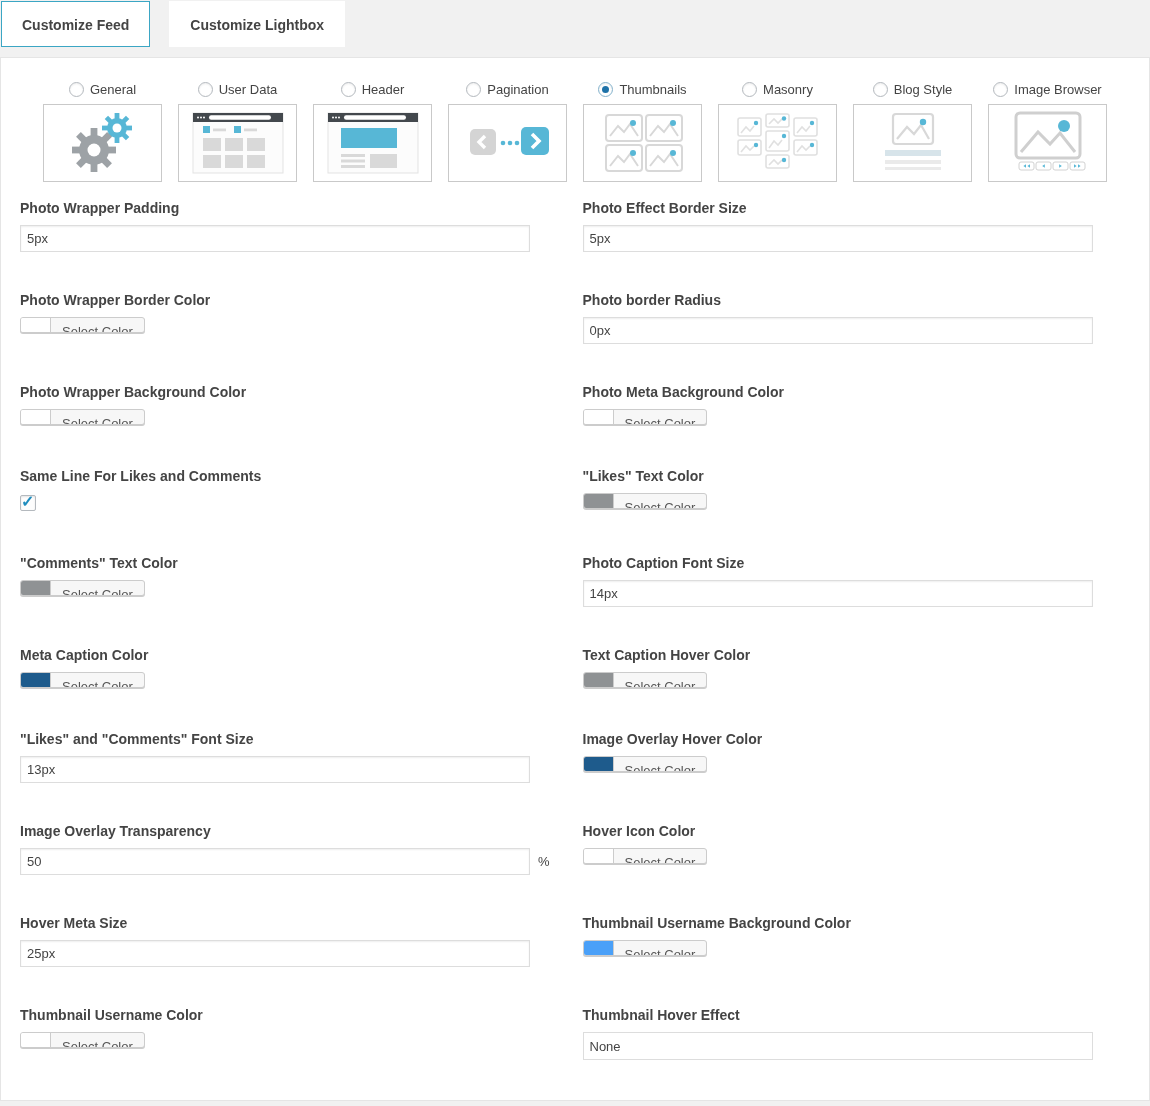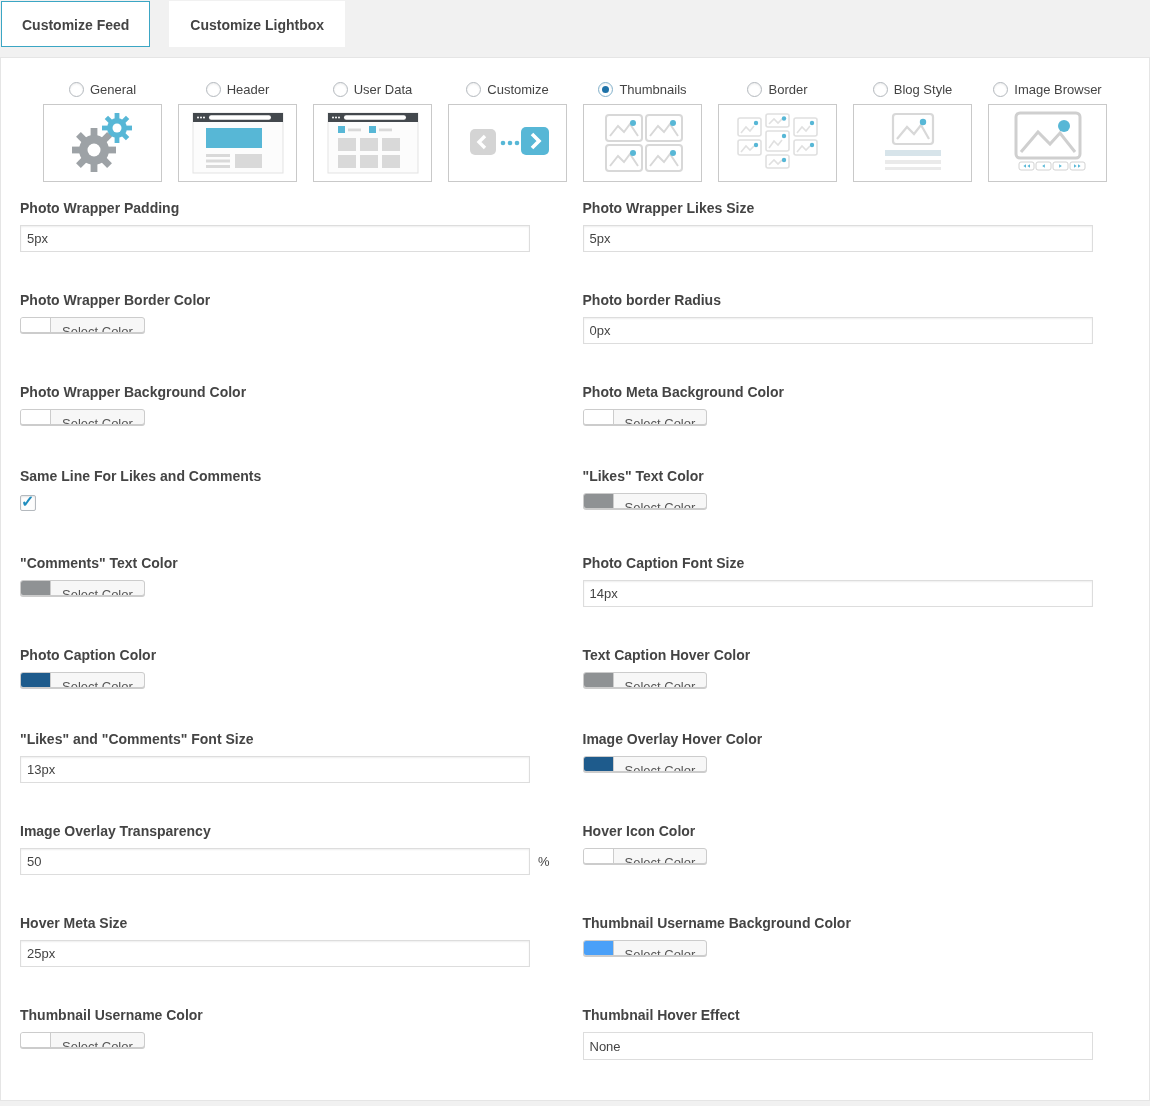--- a/index.html
+++ b/index.html
@@ -87,42 +87,20 @@
               <circle r="4.5" fill="#fff"></circle>
           </g>
           <g fill="#9da2a6" transform="translate(41,40)">
             <rect x="-3.4" y="-22" width="6.8" height="44"></rect>
             <rect x="-3.4" y="-22" width="6.8" height="44" transform="rotate(45)"></rect>
             <rect x="-3.4" y="-22" width="6.8" height="44" transform="rotate(90)"></rect>
             <rect x="-3.4" y="-22" width="6.8" height="44" transform="rotate(135)"></rect>
             <circle r="15"></circle>
               <circle r="6.5" fill="#fff"></circle>
           </g>
-        </svg>
-      </div>
-    </div>
-
-    <div class="nav-item">
-      <div class="radio-line">
-        <input type="radio" name="layout" style="">
-        <span>Header</span>
-      </div>
-      <div class="icon-box">
-        <svg width="100" height="66" viewBox="0 0 100 66">
-          <rect x="5" y="3" width="90" height="60" fill="#fcfcfc" stroke="#e3e3e3"></rect>
-          <rect x="5" y="3" width="90" height="9" fill="#43484d"></rect>
-          <circle cx="10" cy="7.5" r="1" fill="#fff"></circle>
-            <circle cx="13" cy="7.5" r="1" fill="#fff"></circle>
-            <circle cx="16" cy="7.5" r="1" fill="#fff"></circle>
-          <rect x="21" y="5.3" width="62" height="4.5" rx="2.2" fill="#fff"></rect>
-          <rect x="18" y="18" width="56" height="20" fill="#57b7d6"></rect>
-          <rect x="18" y="44" width="24" height="3" fill="#d9d9d9"></rect>
-          <rect x="18" y="49.5" width="24" height="3" fill="#d9d9d9"></rect>
-          <rect x="18" y="55" width="24" height="3" fill="#d9d9d9"></rect>
-          <rect x="47" y="44" width="27" height="14" fill="#d9d9d9"></rect>
         </svg>
       </div>
     </div>
 
     <div class="nav-item">
       <div class="radio-line">
         <input type="radio" name="layout" style="">
         <span>User Data</span>
       </div>
       <div class="icon-box">
@@ -143,21 +121,43 @@
           <rect x="15" y="45" width="18" height="13" fill="#d9d9d9"></rect>
           <rect x="37" y="45" width="18" height="13" fill="#d9d9d9"></rect>
           <rect x="59" y="45" width="18" height="13" fill="#d9d9d9"></rect>
         </svg>
       </div>
     </div>
 
     <div class="nav-item">
       <div class="radio-line">
         <input type="radio" name="layout" style="">
-        <span>Customize</span>
+        <span>Header</span>
+      </div>
+      <div class="icon-box">
+        <svg width="100" height="66" viewBox="0 0 100 66">
+          <rect x="5" y="3" width="90" height="60" fill="#fcfcfc" stroke="#e3e3e3"></rect>
+          <rect x="5" y="3" width="90" height="9" fill="#43484d"></rect>
+          <circle cx="10" cy="7.5" r="1" fill="#fff"></circle>
+            <circle cx="13" cy="7.5" r="1" fill="#fff"></circle>
+            <circle cx="16" cy="7.5" r="1" fill="#fff"></circle>
+          <rect x="21" y="5.3" width="62" height="4.5" rx="2.2" fill="#fff"></rect>
+          <rect x="18" y="18" width="56" height="20" fill="#57b7d6"></rect>
+          <rect x="18" y="44" width="24" height="3" fill="#d9d9d9"></rect>
+          <rect x="18" y="49.5" width="24" height="3" fill="#d9d9d9"></rect>
+          <rect x="18" y="55" width="24" height="3" fill="#d9d9d9"></rect>
+          <rect x="47" y="44" width="27" height="14" fill="#d9d9d9"></rect>
+        </svg>
+      </div>
+    </div>
+
+    <div class="nav-item">
+      <div class="radio-line">
+        <input type="radio" name="layout" style="">
+        <span>Pagination</span>
       </div>
       <div class="icon-box">
         <svg width="100" height="66" viewBox="0 0 100 66">
           <rect x="12" y="19" width="26" height="26" rx="5" fill="#d4d4d4"></rect>
           <polyline points="27,26 21,32 27,38" fill="none" stroke="#fff" stroke-width="3.4"></polyline>
           <circle cx="45" cy="33" r="2.3" fill="#57b7d6"></circle>
           <circle cx="52" cy="33" r="2.3" fill="#57b7d6"></circle>
           <circle cx="59" cy="33" r="2.3" fill="#57b7d6"></circle>
           <rect x="63" y="17" width="28" height="28" rx="5" fill="#57b7d6"></rect>
           <polyline points="74,24 81,31 74,38" fill="none" stroke="#fff" stroke-width="3.6"></polyline>
@@ -188,21 +188,21 @@
             <circle cx="40" cy="43" r="3"></circle>
               <circle cx="80" cy="43" r="3"></circle>
           </g>
         </svg>
       </div>
     </div>
 
     <div class="nav-item">
       <div class="radio-line">
         <input type="radio" name="layout" style="">
-        <span>Border</span>
+        <span>Masonry</span>
       </div>
       <div class="icon-box">
         <svg width="100" height="66" viewBox="0 0 100 66">
           <g fill="#fff" stroke="#e0e0e0" stroke-width="1.6">
             <rect x="10" y="8" width="23" height="18" rx="2"></rect>
             <rect x="10" y="30" width="23" height="15" rx="2"></rect>
             <rect x="38" y="4" width="23" height="13" rx="2"></rect>
             <rect x="38" y="21" width="23" height="20" rx="2"></rect>
             <rect x="38" y="45" width="23" height="13" rx="2"></rect>
             <rect x="66" y="8" width="23" height="18" rx="2"></rect>
@@ -278,21 +278,21 @@
   </div>
 
   <div class="form-grid">
 
     <div class="field">
       <label class="field-label">Photo Wrapper Padding</label>
       <input class="text-input" type="text" value="5px" style="">
     </div>
 
     <div class="field">
-      <label class="field-label">Photo Wrapper Likes Size</label>
+      <label class="field-label">Photo Effect Border Size</label>
       <input class="text-input" type="text" value="5px" style="">
     </div>
 
     <div class="field">
       <label class="field-label">Photo Wrapper Border Color</label>
       <div class="color-picker">
         <span class="swatch" style="background-color: rgb(255, 255, 255);"></span>
         <span class="picker-label">Select Color</span>
       </div>
     </div>
@@ -338,21 +338,21 @@
         <span class="picker-label">Select Color</span>
       </div>
     </div>
 
     <div class="field">
       <label class="field-label">Photo Caption Font Size</label>
       <input class="text-input" type="text" value="14px" style="">
     </div>
 
     <div class="field">
-      <label class="field-label">Photo Caption Color</label>
+      <label class="field-label">Meta Caption Color</label>
       <div class="color-picker">
         <span class="swatch" style="background-color: rgb(30, 91, 140);"></span>
         <span class="picker-label">Select Color</span>
       </div>
     </div>
 
     <div class="field">
       <label class="field-label">Text Caption Hover Color</label>
       <div class="color-picker">
         <span class="swatch" style="background-color: rgb(143, 146, 148);"></span>

